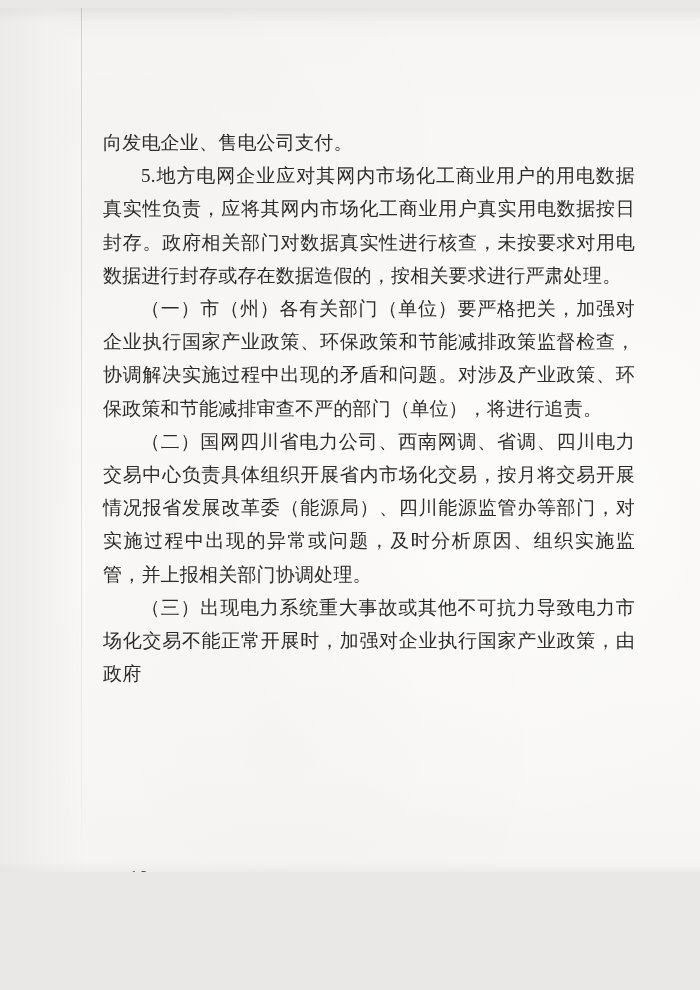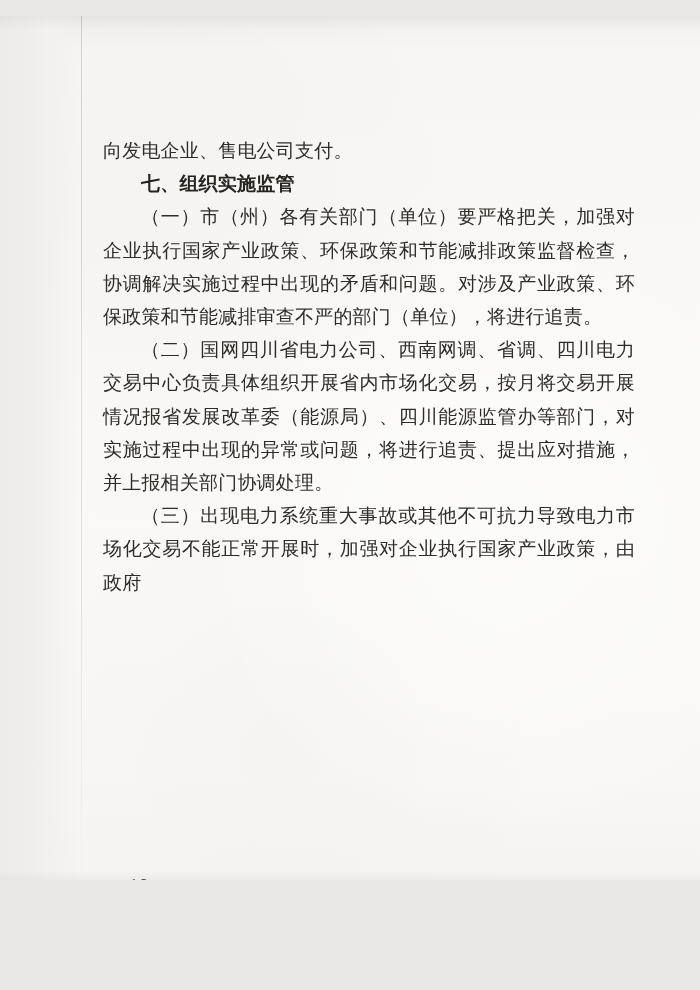--- a/index.html
+++ b/index.html
@@ -5,21 +5,21 @@
   html, body {
     margin: 0;
     padding: 0;
     background: #e9e8e6;
     font-family: "Liberation Serif", "DejaVu Serif", serif;
   }
   .scan-page {
     position: relative;
     width: 700px;
     height: 864px;
-    margin: 16px auto;
+    margin: 8px auto;
     overflow: hidden;
     background:
       radial-gradient(circle at 18% 22%, rgba(0,0,0,0.015), rgba(0,0,0,0) 40%),
       radial-gradient(circle at 72% 60%, rgba(255,255,255,0.5), rgba(255,255,255,0) 45%),
       radial-gradient(circle at 40% 85%, rgba(0,0,0,0.012), rgba(0,0,0,0) 35%),
       linear-gradient(180deg, #f0efed 0%, #f7f6f4 4%, #faf9f7 45%, #f8f7f5 88%, #f5f4f2 100%);
   }
   
   .edge-left {
     position: absolute;
@@ -89,21 +89,21 @@
 
 <div class="scan-page">
 
   <div class="edge-left"></div>
   <div class="fold-line"></div>
   <div class="edge-top"></div>
   <div class="edge-bottom"></div>
 
   <div class="page-text">
     <p class="no-indent">向发电企业、售电公司支付。</p>
-    <p class="heading">七、组织实施监管</p>
+    <p>5.地方电网企业应对其网内市场化工商业用户的用电数据真实性负责，应将其网内市场化工商业用户真实用电数据按日封存。政府相关部门对数据真实性进行核查，未按要求对用电数据进行封存或存在数据造假的，按相关要求进行严肃处理。</p>
     <p>（一）市（州）各有关部门（单位）要严格把关，加强对企业执行国家产业政策、环保政策和节能减排政策监督检查，协调解决实施过程中出现的矛盾和问题。对涉及产业政策、环保政策和节能减排审查不严的部门（单位），将进行追责。</p>
-    <p>（二）国网四川省电力公司、西南网调、省调、四川电力交易中心负责具体组织开展省内市场化交易，按月将交易开展情况报省发展改革委（能源局）、四川能源监管办等部门，对实施过程中出现的异常或问题，将进行追责、提出应对措施，并上报相关部门协调处理。</p>
+    <p>（二）国网四川省电力公司、西南网调、省调、四川电力交易中心负责具体组织开展省内市场化交易，按月将交易开展情况报省发展改革委（能源局）、四川能源监管办等部门，对实施过程中出现的异常或问题，及时分析原因、组织实施监管，并上报相关部门协调处理。</p>
     <p>（三）出现电力系统重大事故或其他不可抗力导致电力市场化交易不能正常开展时，加强对企业执行国家产业政策，由政府</p>
   </div>
 
   <div class="page-number">— 19 —</div>
 
 </div>
 
 </body></html>

